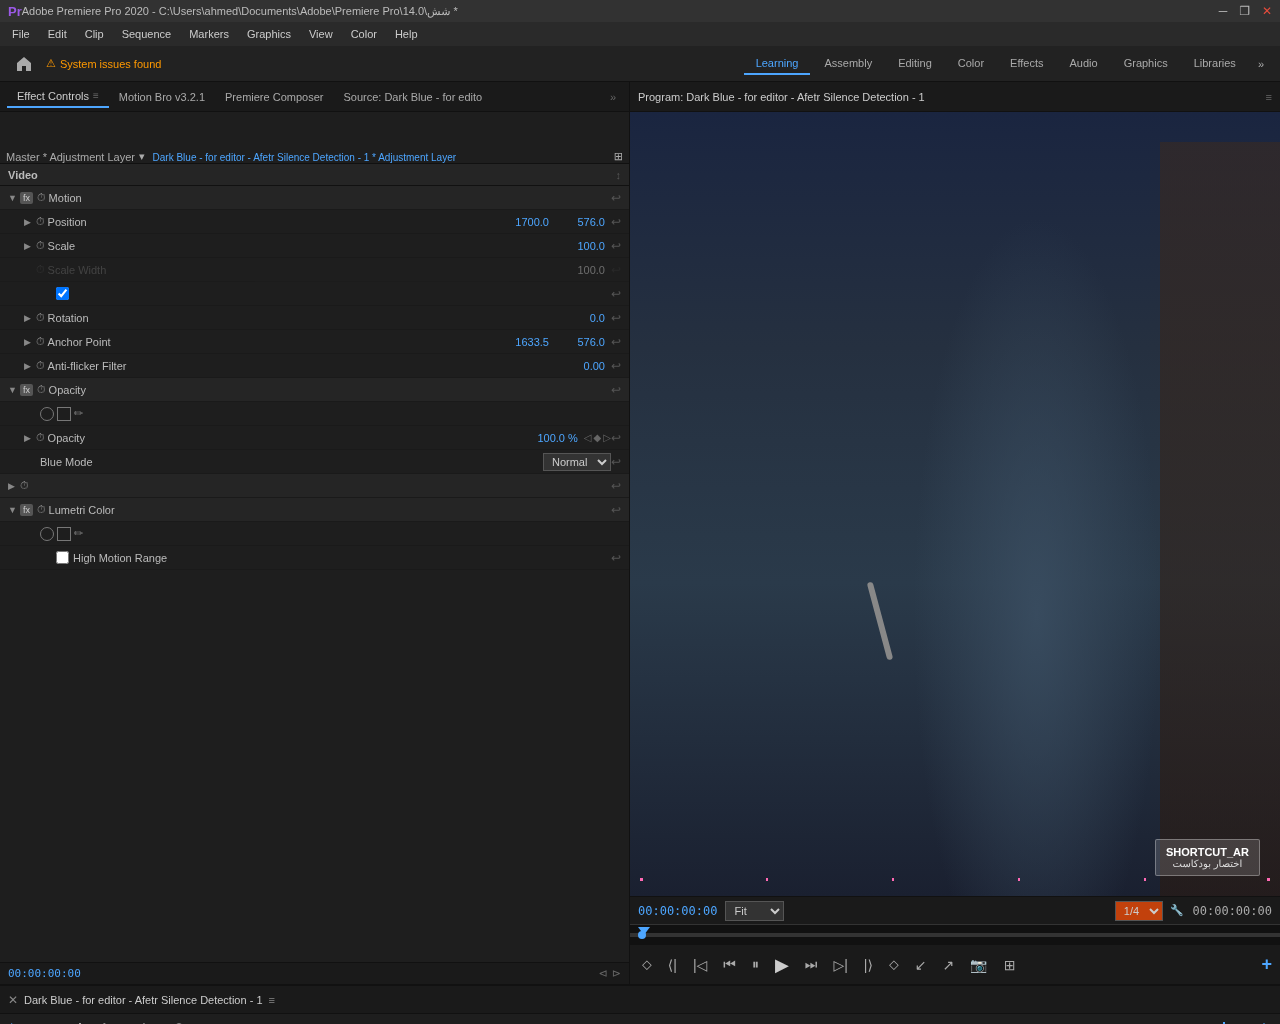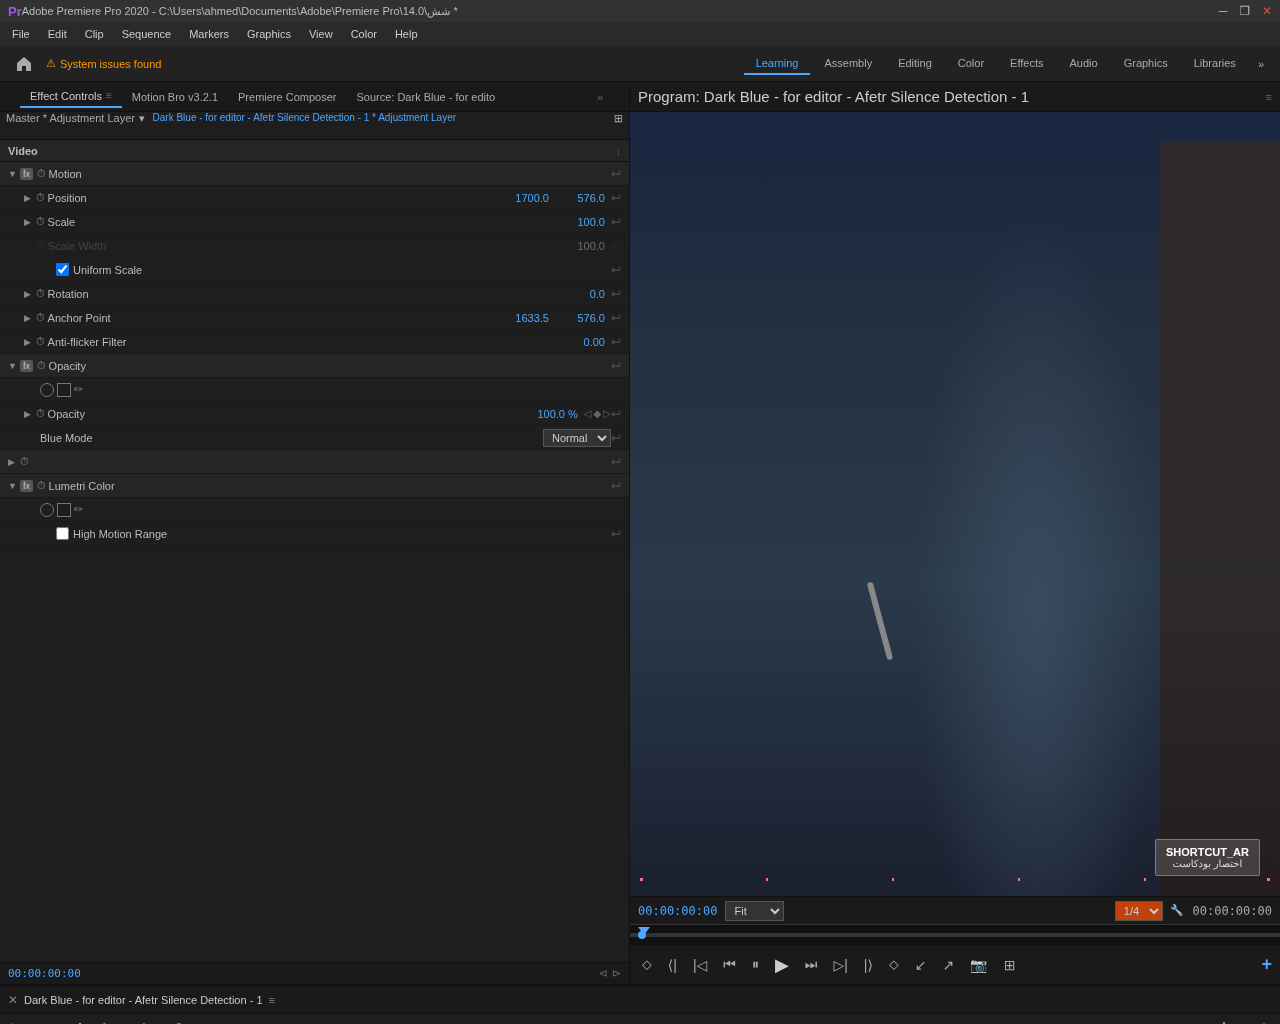--- a/index.html
+++ b/index.html
@@ -25,28 +25,28 @@
     .ws-tab.active { color: #4da6ff; border-bottom: 2px solid #4da6ff; }
     .ws-more { padding: 4px 8px; cursor: pointer; color: #aaa; }
 
     
     #main { display: flex; height: calc(1024px - 22px - 24px - 36px - 40px); }
 
     
     #left-panel { width: 630px; display: flex; flex-direction: column; background: #1e1e1e; border-right: 1px solid #111; }
 
     
-    .panel-tabs { height: 30px; background: #1a1a1a; display: flex; align-items: center; border-bottom: 1px solid #111; padding: 0 20px; }
+    .panel-tabs { height: 30px; background: #1a1a1a; display: flex; align-items: center; border-bottom: 1px solid #111; padding: 0 7px; }
     .panel-tab { padding: 4px 10px; font-size: 11px; color: #aaa; cursor: pointer; display: flex; align-items: center; gap: 4px; }
     .panel-tab.active { color: #ccc; border-bottom: 2px solid #4da6ff; }
     .panel-tab-close { font-size: 10px; color: #666; cursor: pointer; }
     .panel-tab-more { margin-left: auto; cursor: pointer; color: #666; padding: 0 6px; }
 
     
-    #master-bar { height: 28px; background: #1e1e1e; display: flex; align-items: flex-start; padding: 0 6px; gap: 4px; border-bottom: 1px solid #111; }
+    #master-bar { height: 28px; background: #1e1e1e; display: flex; align-items: flex-end; padding: 0 6px; gap: 4px; border-bottom: 1px solid #111; margin-top: 24px; }
     .master-label { font-size: 11px; color: #aaa; }
     .clip-label { font-size: 11px; color: #4da6ff; margin-left: 4px; }
     .panel-scroll-btn { margin-left: auto; cursor: pointer; color: #aaa; }
 
     
     #ec-content { flex: 1; overflow-y: auto; overflow-x: hidden; background: #1e1e1e; }
     #ec-content::-webkit-scrollbar { width: 8px; background: #1a1a1a; }
     #ec-content::-webkit-scrollbar-thumb { background: #444; }
 
     .ec-section-header { height: 22px; display: flex; align-items: center; padding: 0 8px; background: #252525; border-bottom: 1px solid #111; font-size: 11px; color: #bbb; font-weight: bold; }
@@ -67,21 +67,21 @@
     .keyframe-btns { display: flex; align-items: center; gap: 2px; color: #666; font-size: 10px; }
 
     #ec-timecode { height: 22px; background: #1a1a1a; display: flex; align-items: center; padding: 0 8px; border-top: 1px solid #111; }
     .ec-timecode-val { color: #4da6ff; font-size: 11px; font-family: monospace; }
     .ec-scroll-btns { margin-left: auto; display: flex; gap: 4px; color: #666; cursor: pointer; }
 
     
     #right-panel { flex: 1; display: flex; flex-direction: column; background: #1e1e1e; }
 
     .program-tabs { height: 30px; background: #1a1a1a; display: flex; align-items: center; padding: 0 8px; border-bottom: 1px solid #111; }
-    .program-tab { font-size: 15px; color: #ccc; flex: 1; }
+    .program-tab { font-size: 11px; color: #ccc; flex: 1; }
     .program-tab-more { cursor: pointer; color: #666; }
 
     #video-display { flex: 1; background: #ef4444; position: relative; overflow: hidden; }
     .video-content { width: 100%; height: 100%; background: linear-gradient(135deg, #2a3a4a 0%, #1a2a3a 50%, #2a2a2a 100%); position: relative; overflow: hidden; }
 
     
     .scatter-rect { position: absolute; background: #f0a830; opacity: 0.85; }
 
     .video-logo { position: absolute; bottom: 20px; right: 20px; background: rgba(255,255,255,0.15); border: 1px solid rgba(255,255,255,0.3); padding: 6px 10px; font-size: 10px; color: #fff; text-align: center; border-radius: 2px; }
 
@@ -225,21 +225,20 @@
         <span class="ec-expand" style="width:12px;"></span>
         <span class="ec-stopwatch" style="color:#444;">⏱</span>
         <span class="ec-label" style="color:#666;">Scale Width</span>
         <span class="ec-value-plain">100.0</span>
         <span class="ec-reset" style="color:#333;">↩</span>
       </div>
 
       <div class="ec-row">
         <span class="ec-indent" style="width:48px;"></span>
         <input type="checkbox" checked="" class="ec-checkbox" style="">
-        <span class="ec-label">Uniform Scale</span>
         <span class="ec-reset">↩</span>
       </div>
 
       <div class="ec-row">
         <span class="ec-indent"></span>
         <span class="ec-expand">▶</span>
         <span class="ec-stopwatch">⏱</span>
         <span class="ec-label">Rotation</span>
         <span class="ec-value">0.0</span>
         <span class="ec-reset">↩</span>

